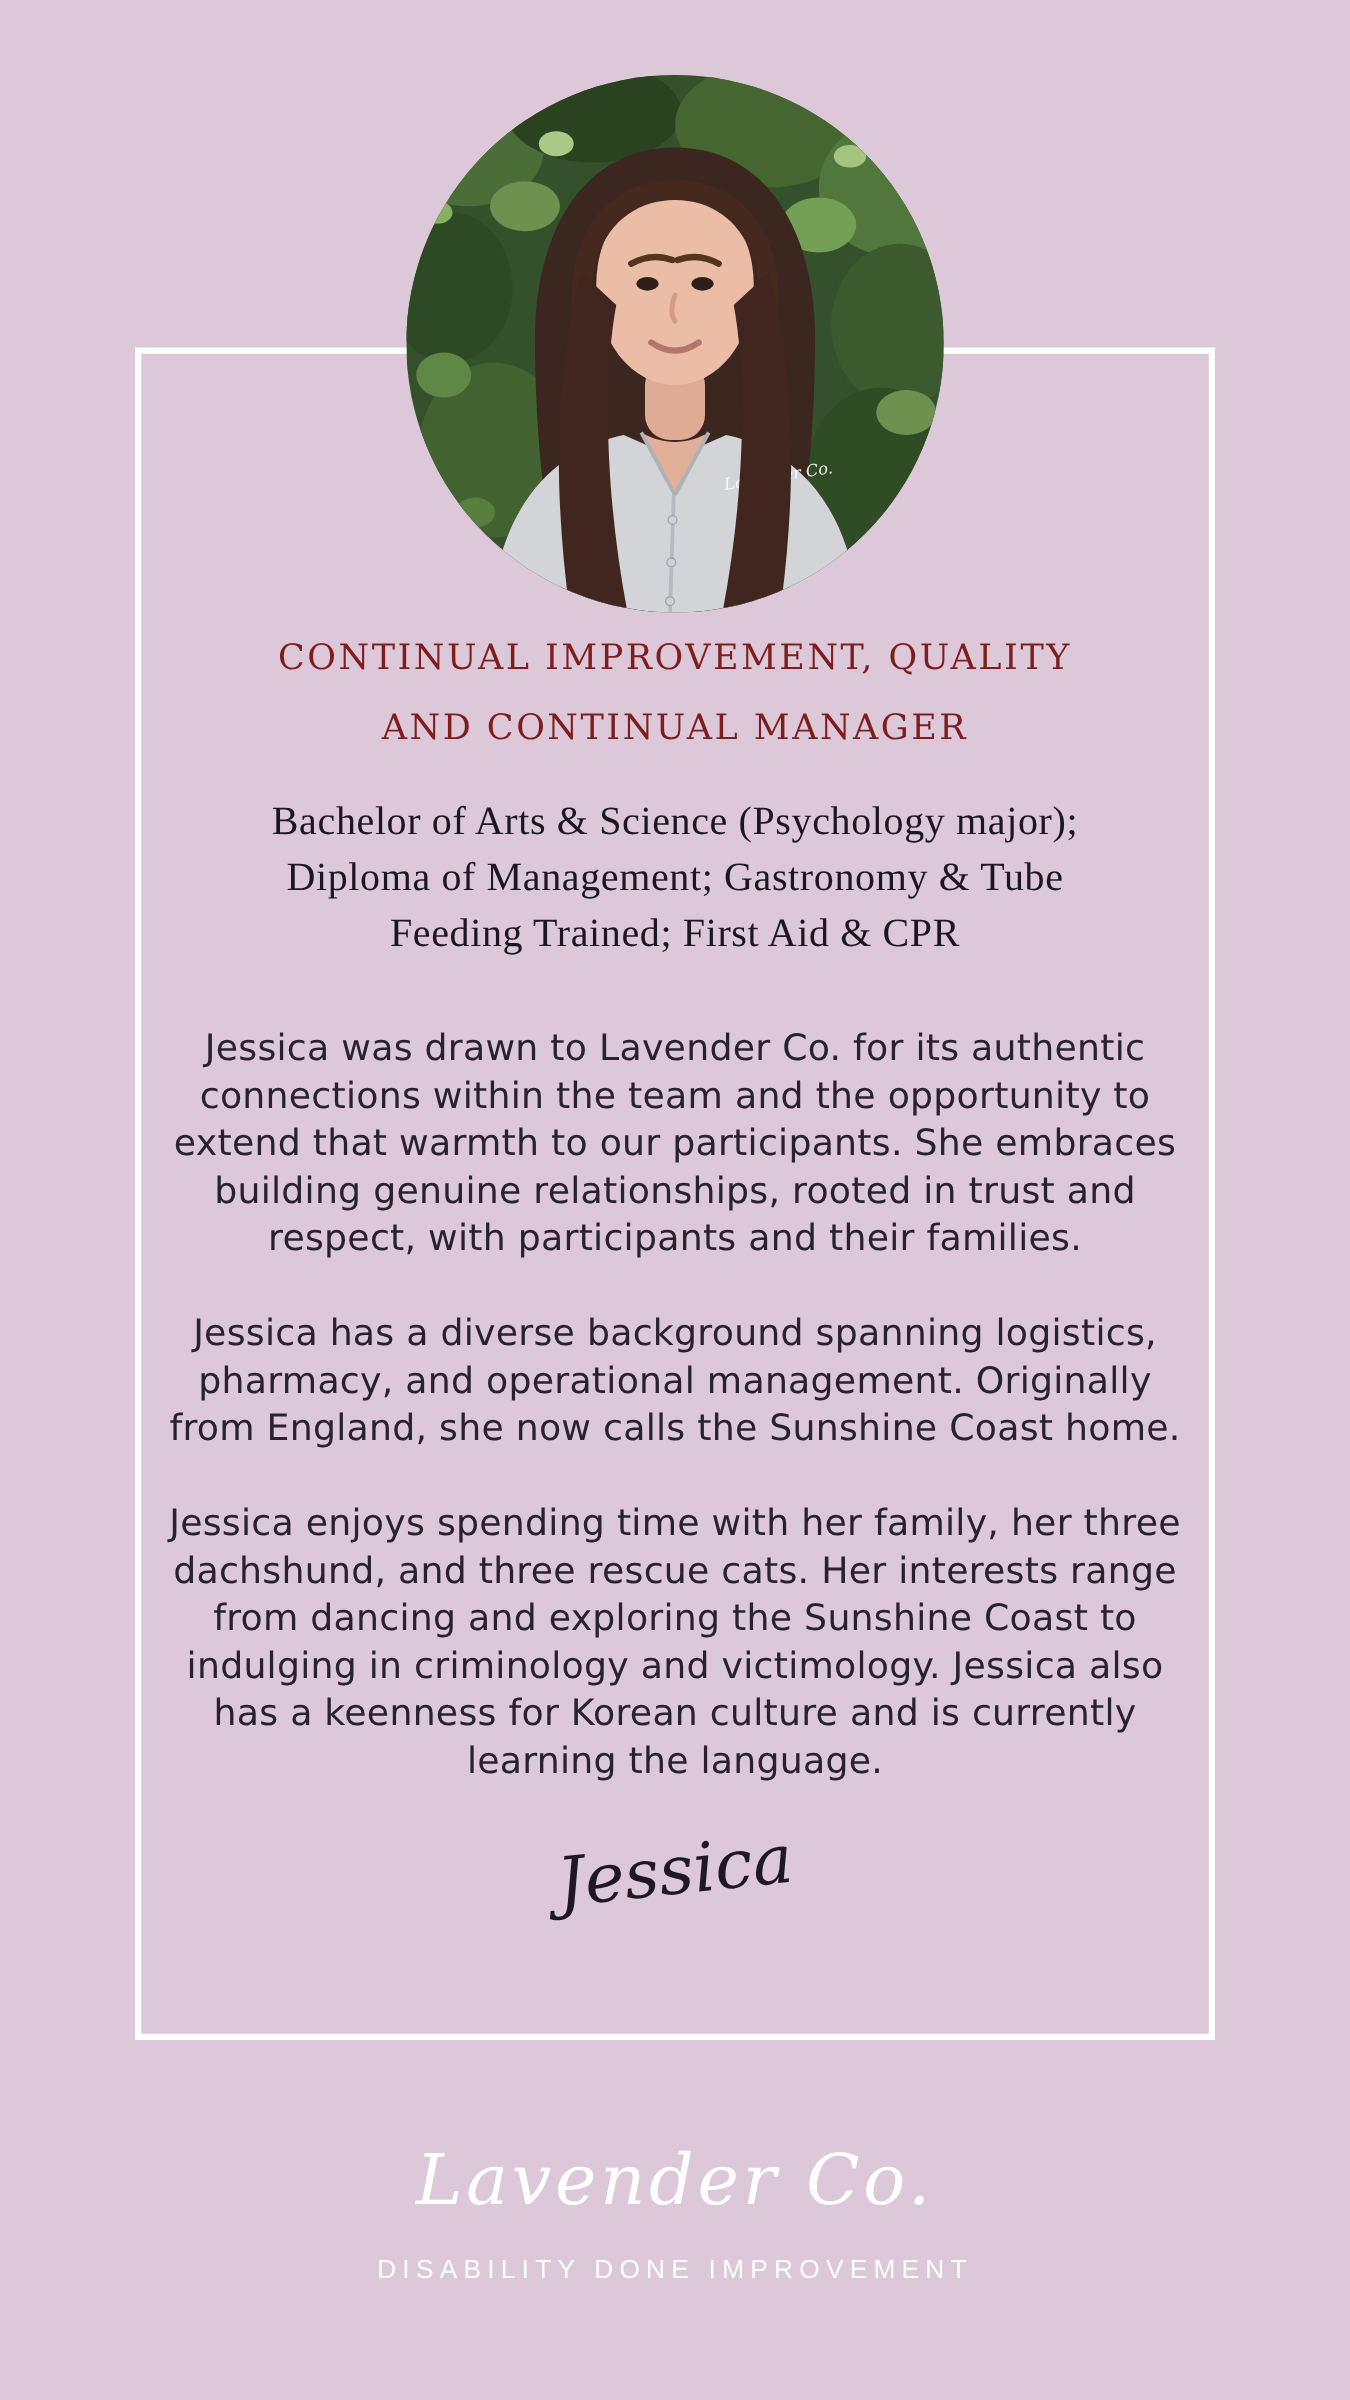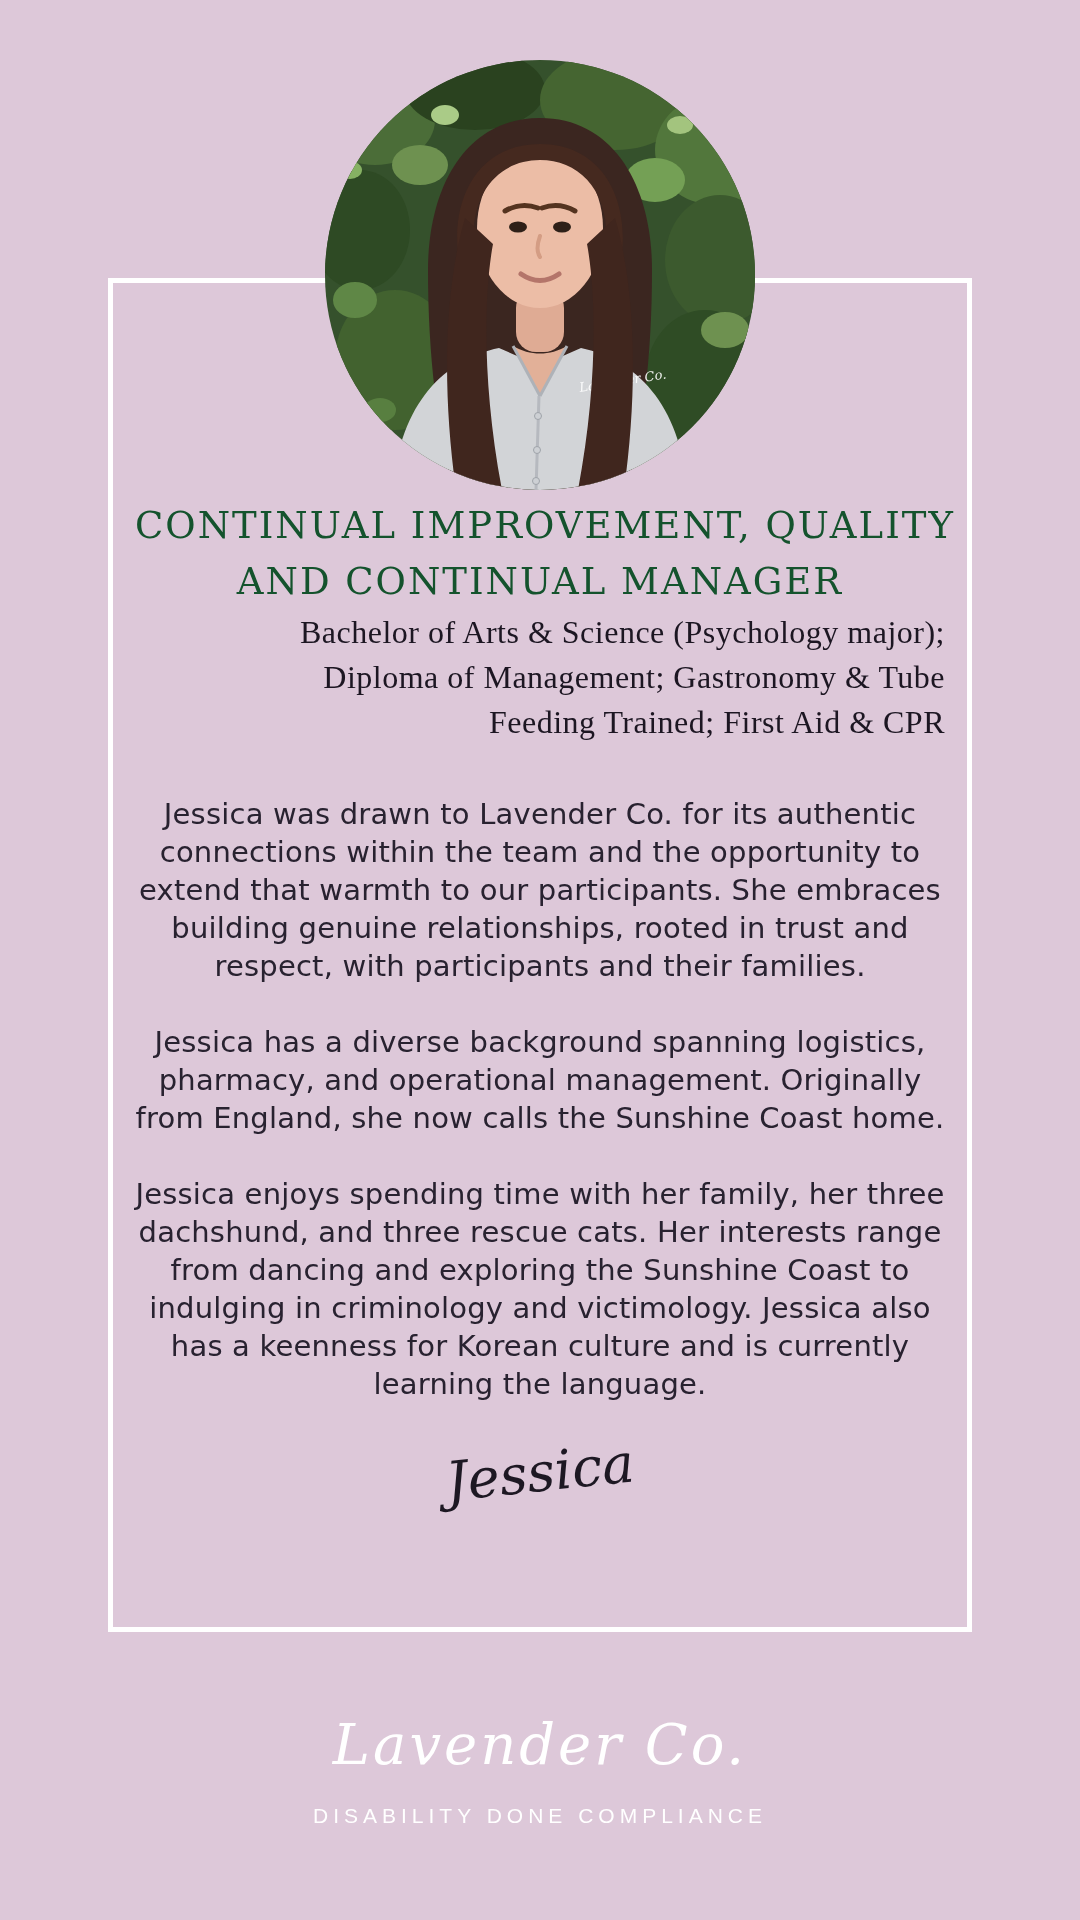--- a/index.html
+++ b/index.html
@@ -38,35 +38,34 @@
     position: absolute;
     left: 135px;
     top: 498px;
     width: 810px;
     text-align: center;
     z-index: 3;
   }
   .role-title {
     font-family: "DejaVu Serif", serif;
     font-weight: 400;
-    font-size: 37px;
+    font-size: 28px;
     line-height: 56px;
     letter-spacing: 2px;
-    color: #14532d;
+    color: #7f1d1d;
   }
   .role-title span { display: block; white-space: nowrap; }
   .qualifications {
-    margin-top: 0;
+    margin-top: 24px;
     font-family: "Liberation Serif", serif;
     font-weight: 400;
     font-size: 32px;
     line-height: 45px;
     letter-spacing: 0.5px;
     color: #1c1622;
-    text-align: right;
   }
   .qualifications span { display: block; }
   .bio { margin-top: 50px; }
   .bio p {
     font-size: 29px;
     line-height: 38px;
     letter-spacing: 0.2px;
     color: #282230;
     margin-bottom: 38px;
   }
@@ -175,16 +174,16 @@
     <div class="bio">
       <p>Jessica was drawn to Lavender Co. for its authentic connections within the team and the opportunity to extend that warmth to our participants. She embraces building genuine relationships, rooted in trust and respect, with participants and their families.</p>
       <p>Jessica has a diverse background spanning logistics, pharmacy, and operational management. Originally from England, she now calls the Sunshine Coast home.</p>
       <p>Jessica enjoys spending time with her family, her three dachshund, and three rescue cats. Her interests range from dancing and exploring the Sunshine Coast to indulging in criminology and victimology. Jessica also has a keenness for Korean culture and is currently learning the language.</p>
     </div>
     <div class="signature">Jessica</div>
   </div>
 
   <div class="brand">
     <div class="brand-logo">Lavender Co.</div>
-    <div class="brand-tagline">DISABILITY DONE COMPLIANCE</div>
+    <div class="brand-tagline">DISABILITY DONE IMPROVEMENT</div>
   </div>
 
 </div>
 
 </body></html>

